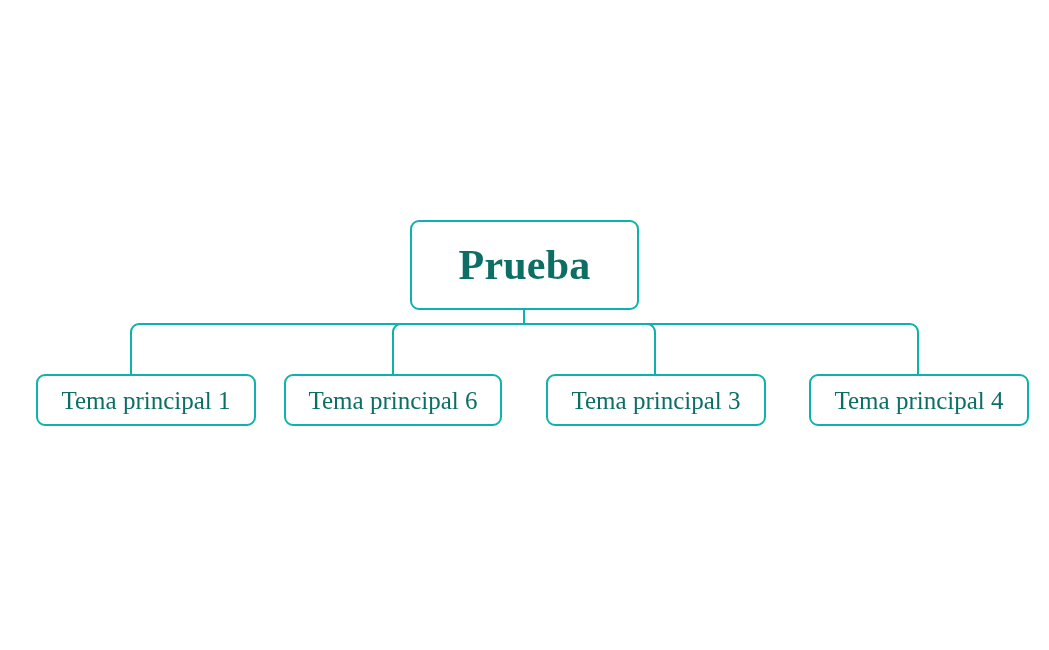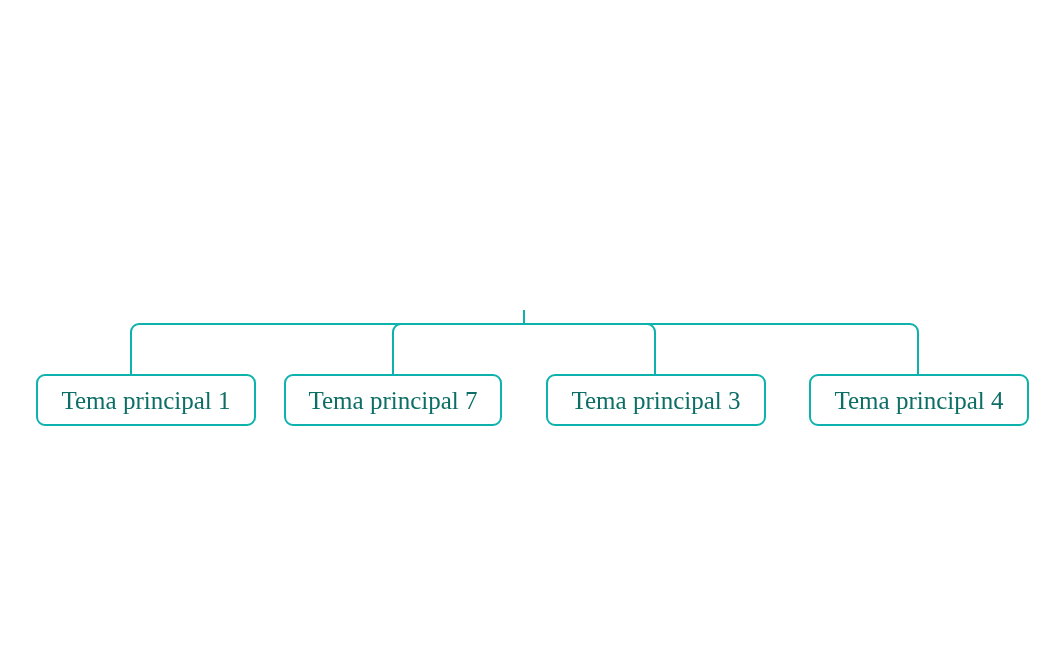--- a/index.html
+++ b/index.html
@@ -72,27 +72,30 @@
     <g fill="none" stroke="#0db2ac" stroke-width="2" stroke-linecap="butt" stroke-linejoin="round">
       <path d="M 524,310 L 524,324"></path>
       <path d="M 139,324 L 910,324"></path>
       <path d="M 139,324 A 8,8 0 0 0 131,332 L 131,374"></path>
       <path d="M 401,324 A 8,8 0 0 0 393,332 L 393,374"></path>
       <path d="M 647,324 A 8,8 0 0 1 655,332 L 655,374"></path>
       <path d="M 910,324 A 8,8 0 0 1 918,332 L 918,374"></path>
     </g>
   </svg>
 
+  <div class="node node-root">
+    <span>Prueba</span>
+  </div>
 
   <div class="node node-child node-child-1">
     <span>Tema principal 1</span>
   </div>
 
   <div class="node node-child node-child-2">
-    <span>Tema principal 7</span>
+    <span>Tema principal 6</span>
   </div>
 
   <div class="node node-child node-child-3">
     <span>Tema principal 3</span>
   </div>
 
   <div class="node node-child node-child-4">
     <span>Tema principal 4</span>
   </div>
 

